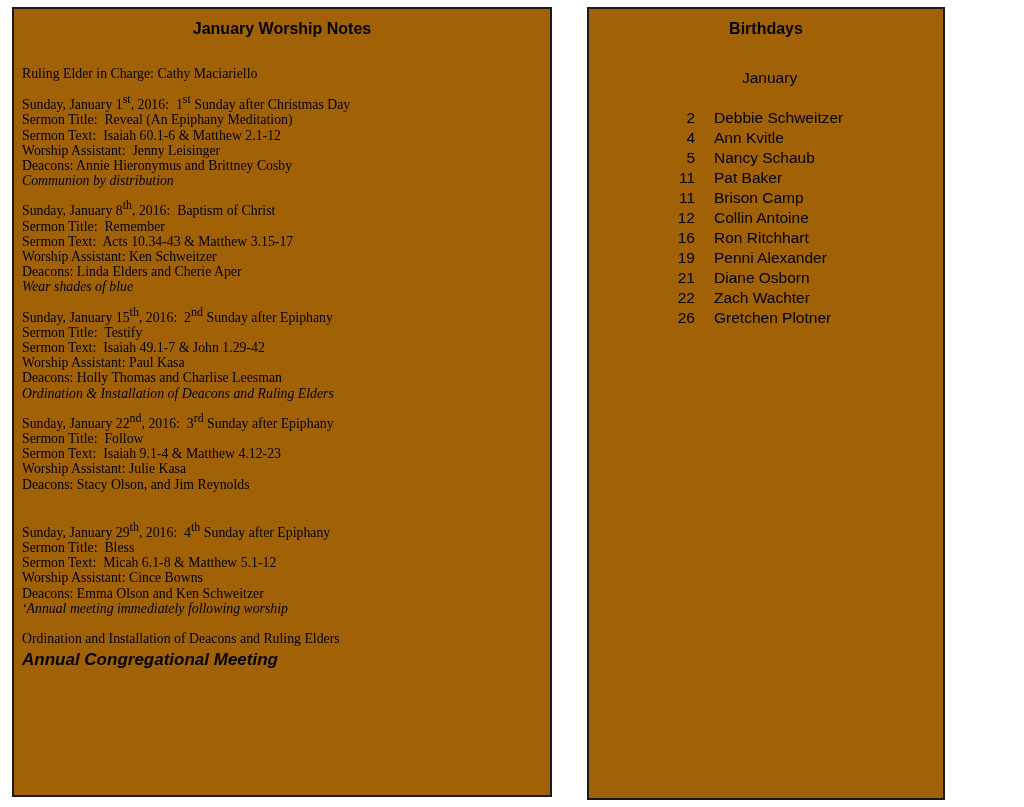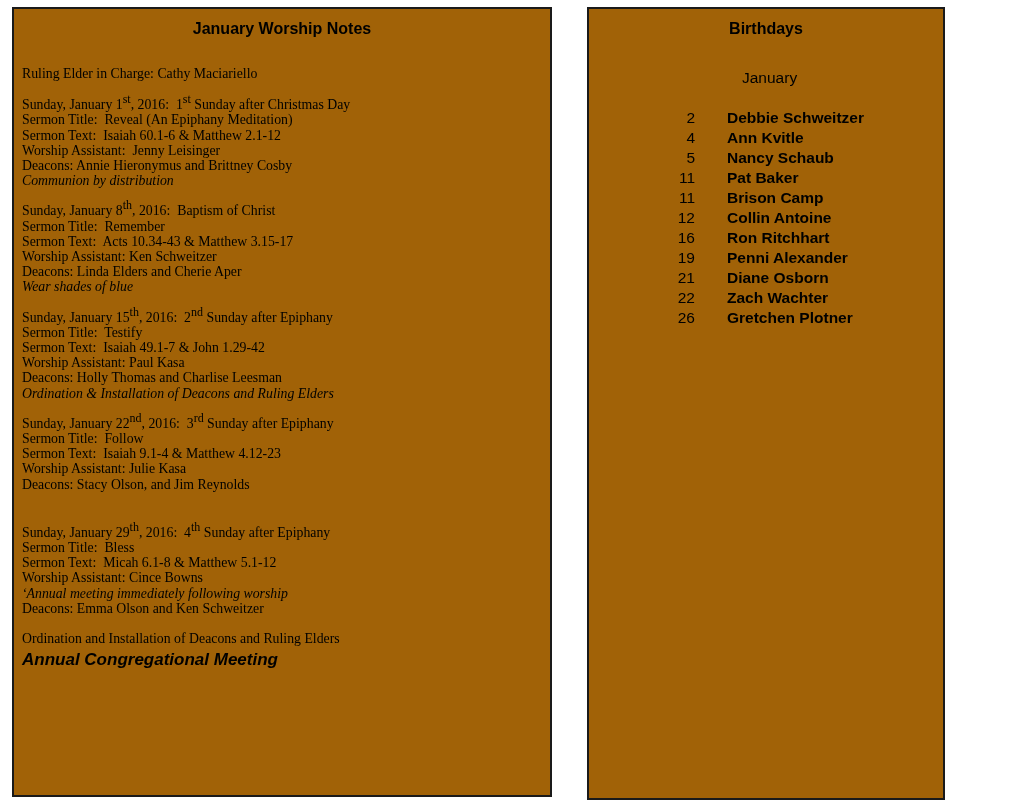--- a/index.html
+++ b/index.html
@@ -56,21 +56,21 @@
     margin-top: 31px;
     padding-left: 145px;
   }
   .birthday-list { margin-top: 22px; }
   .b-row {
     display: flex;
     font-size: 15.5px;
     line-height: 20px;
   }
   .b-day { width: 98px; text-align: right; }
-  .b-name { margin-left: 32px; font-weight: bold; }
+  .b-name { margin-left: 19px; }
 </style>
 </head>
 <body>
 
 <div class="page">
 
   <section class="panel panel-left">
     <h1 class="panel-title">January Worship Notes</h1>
     <p class="serif ruling">Ruling Elder in Charge: Cathy Maciariello</p>
     <div id="services">
@@ -107,22 +107,22 @@
           <p class="serif">Sermon Text:  Isaiah 9.1-4 &amp; Matthew 4.12-23</p>
           <p class="serif">Worship Assistant: Julie Kasa</p>
           <p class="serif">Deacons: Stacy Olson, and Jim Reynolds</p>
         </div>
 
   <div class="service">
     <p class="serif svc-heading">Sunday, January 29<sup>th</sup>, 2016:  4<sup>th</sup> Sunday after Epiphany</p>
   <p class="serif">Sermon Title:  Bless</p>
           <p class="serif">Sermon Text:  Micah 6.1-8 &amp; Matthew 5.1-12</p>
           <p class="serif">Worship Assistant: Cince Bowns</p>
+          <p class="serif">Deacons: Emma Olson and Ken Schweitzer</p>
           <p class="serif note">‘Annual meeting immediately following worship</p>
-          <p class="serif">Deacons: Emma Olson and Ken Schweitzer</p>
         </div>
 </div>
     <p class="serif footer1">Ordination and Installation of Deacons and Ruling Elders</p>
     <p class="annual-meeting">Annual Congregational Meeting</p>
   </section>
 
   <section class="panel panel-right">
     <h1 class="panel-title">Birthdays</h1>
     <p class="month">January</p>
     <div class="birthday-list" id="birthday-list">

